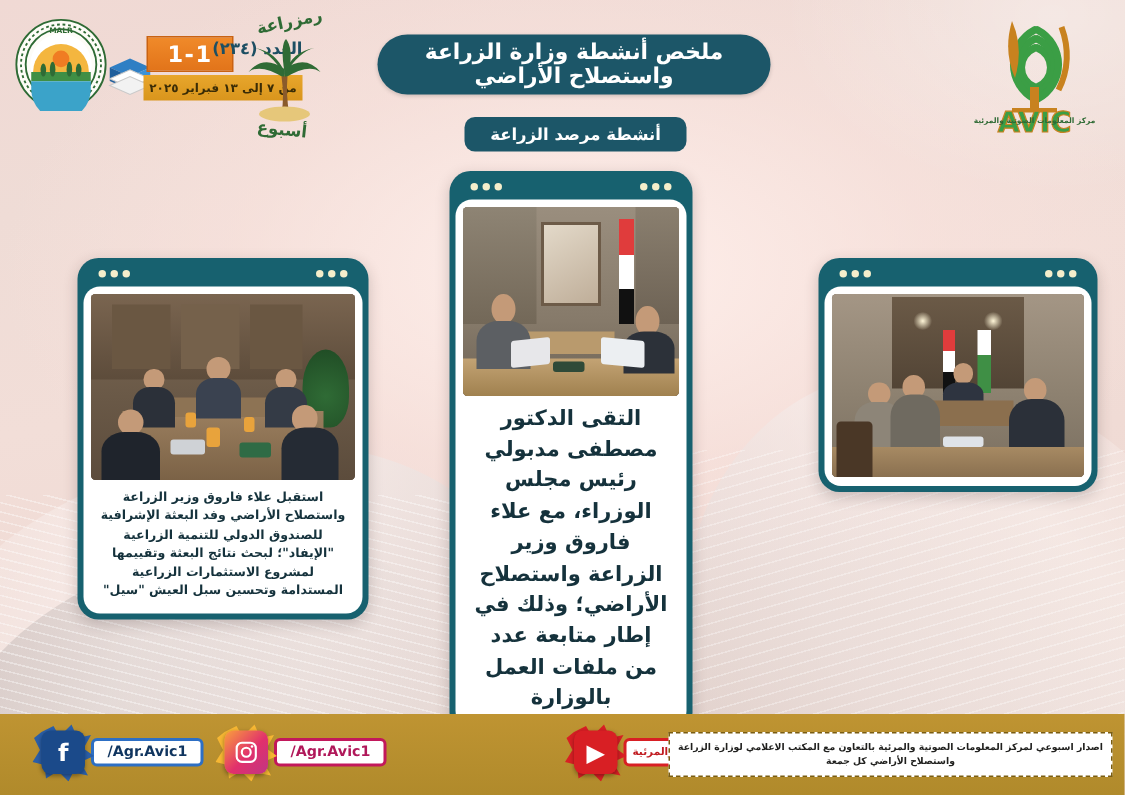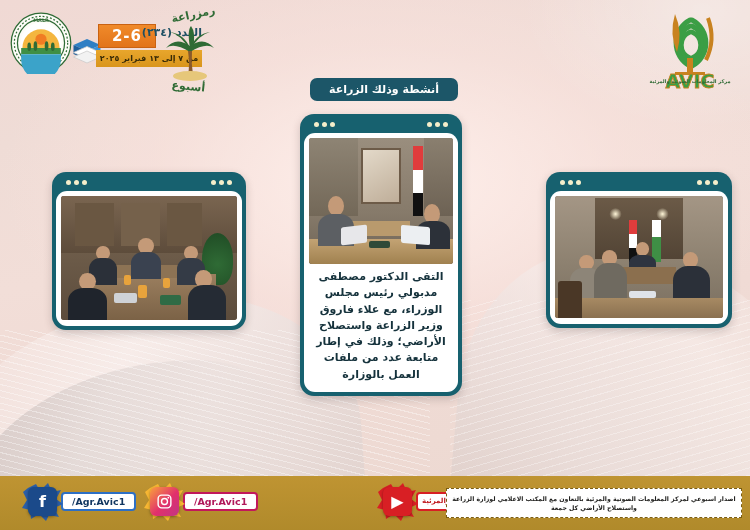--- a/index.html
+++ b/index.html
@@ -178,21 +178,21 @@
     padding: 5px 6px 3px 6px;
     line-height: 1.48;
   }
 
   #card-left  { left: 52px;  top: 172px; width: 194px; }
   #card-left .photo { height: 124px; }
   #card-left .caption { font-size: 8.4px; }
 
   #card-center{ left: 300px; top: 114px; width: 162px; }
   #card-center .photo { height: 126px; }
-  #card-center .caption { font-size: 11px; }
+  #card-center .caption { font-size: 14px; }
 
   #card-right { left: 546px; top: 172px; width: 186px; }
   #card-right .photo { height: 122px; }
   #card-right .caption { font-size: 8.4px; }
 
   
   .scene { position: absolute; inset: 0; }
   .s-wall   { position:absolute; inset:0; background: linear-gradient(180deg,#7d6a56 0%,#6a5947 55%,#5c4c3c 100%); }
   .s-panel  { position:absolute; background: linear-gradient(180deg,#8d7a63,#6f5e4b); }
   .s-table  { position:absolute; background: linear-gradient(180deg,#9b7f5f,#7b6246); }
@@ -294,40 +294,41 @@
     </svg>
 
     <div class="issue-badge-wrap">
       <svg class="books-icon" viewBox="0 0 40 48">
         <path d="M2 20 L20 12 L38 20 L20 28 Z" fill="#2f7fc4"></path>
         <path d="M2 20 L20 28 L20 40 L2 32 Z" fill="#1f5f9c"></path>
         <path d="M38 20 L20 28 L20 40 L38 32 Z" fill="#3b93d8"></path>
         <path d="M2 30 L20 22 L38 30 L20 38 Z" fill="#ffffff" stroke="#c9c9c9" stroke-width="1"></path>
         <path d="M2 36 L20 28 L38 36 L20 44 Z" fill="#f2f2f2" stroke="#c9c9c9" stroke-width="1"></path>
       </svg>
-      <div class="issue-num">2-6</div>
+      <div class="issue-num">1-1</div>
       <div class="issue-label">العدد (٢٣٤)</div>
       <div class="issue-date-bar">من ٧ إلى ١٣ فبراير ٢٠٢٥</div>
     </div>
 
     <svg class="ramz-logo" viewBox="0 0 80 88">
       <text x="44" y="12" font-size="11" fill="#2f6b35" font-weight="bold" text-anchor="middle" transform="rotate(-12 44 12)">رمزراعة</text>
       <g fill="#2f6b35">
         <path d="M40 46 q-16 -10 -24 -4 q10 -12 24 -2 Z"></path>
         <path d="M40 46 q16 -10 24 -4 q-10 -12 -24 -2 Z"></path>
         <path d="M40 44 q-10 -16 -20 -18 q14 2 20 16 Z"></path>
         <path d="M40 44 q10 -16 20 -18 q-14 2 -20 16 Z"></path>
         <path d="M40 42 q-3 -18 1 -22 q5 6 2 22 Z"></path>
       </g>
       <path d="M38 45 q2 14 0 24 h5 q-2 -12 -1 -24 Z" fill="#8a5a2b"></path>
       <ellipse cx="40" cy="70" rx="17" ry="5" fill="#e6c77a"></ellipse>
       <text x="38" y="84" font-size="11" fill="#2f6b35" font-weight="bold" text-anchor="middle" transform="rotate(6 38 84)">أسبوع</text>
     </svg>
 
-    <div class="sub-title">أنشطة وذلك الزراعة</div>
+    <div class="main-title">ملخص أنشطة وزارة الزراعة واستصلاح الأراضي</div>
+    <div class="sub-title">أنشطة مرصد الزراعة</div>
 
     <svg class="avic-logo" viewBox="0 0 96 88">
       <g fill="none" stroke="#3b9e45" stroke-width="5" stroke-linecap="round">
         <path d="M48 52 a14 14 0 0 1 0 -26"></path>
         <path d="M48 56 a20 20 0 0 1 0 -36"></path>
         <path d="M48 60 a26 26 0 0 1 0 -46"></path>
       </g>
       <g fill="none" stroke="#3b9e45" stroke-width="5" stroke-linecap="round">
         <path d="M50 52 a14 14 0 0 0 0 -26"></path>
         <path d="M50 56 a20 20 0 0 0 0 -36"></path>
@@ -376,20 +377,21 @@
           <div class="s-person" style="left:4%;top:74%;width:22%;height:26%;background:#1f242c"></div>
           <div class="s-head" style="left:76%;top:60%;width:10%;height:14%"></div>
           <div class="s-person" style="left:72%;top:72%;width:22%;height:28%;background:#252b34"></div>
           <div class="s-laptop" style="left:30%;top:78%;width:13%;height:8%;background:#cfd2d6"></div>
           <div class="s-laptop" style="left:56%;top:80%;width:12%;height:8%;background:#2f6b45"></div>
           <div class="s-laptop" style="left:44%;top:72%;width:5%;height:10%;background:#e8a33c;border-radius:2px"></div>
           <div class="s-laptop" style="left:36%;top:64%;width:4%;height:8%;background:#e8a33c;border-radius:2px"></div>
           <div class="s-laptop" style="left:58%;top:66%;width:4%;height:8%;background:#e8a33c;border-radius:2px"></div>
         </div>
       </div>
+      <div class="caption">استقبل علاء فاروق وزير الزراعة واستصلاح الأراضي وفد البعثة الإشرافية للصندوق الدولي للتنمية الزراعية "الإيفاد"؛ لبحث نتائج البعثة وتقييمها لمشروع الاستثمارات الزراعية المستدامة وتحسين سبل العيش "سيل"</div>
     </div>
   </div>
 
   <div class="card" id="card-center">
     <div class="card-dots">
       <div class="dot-group lg">
         <span class="dot"></span>
           <span class="dot"></span>
           <span class="dot"></span>
       </div>

